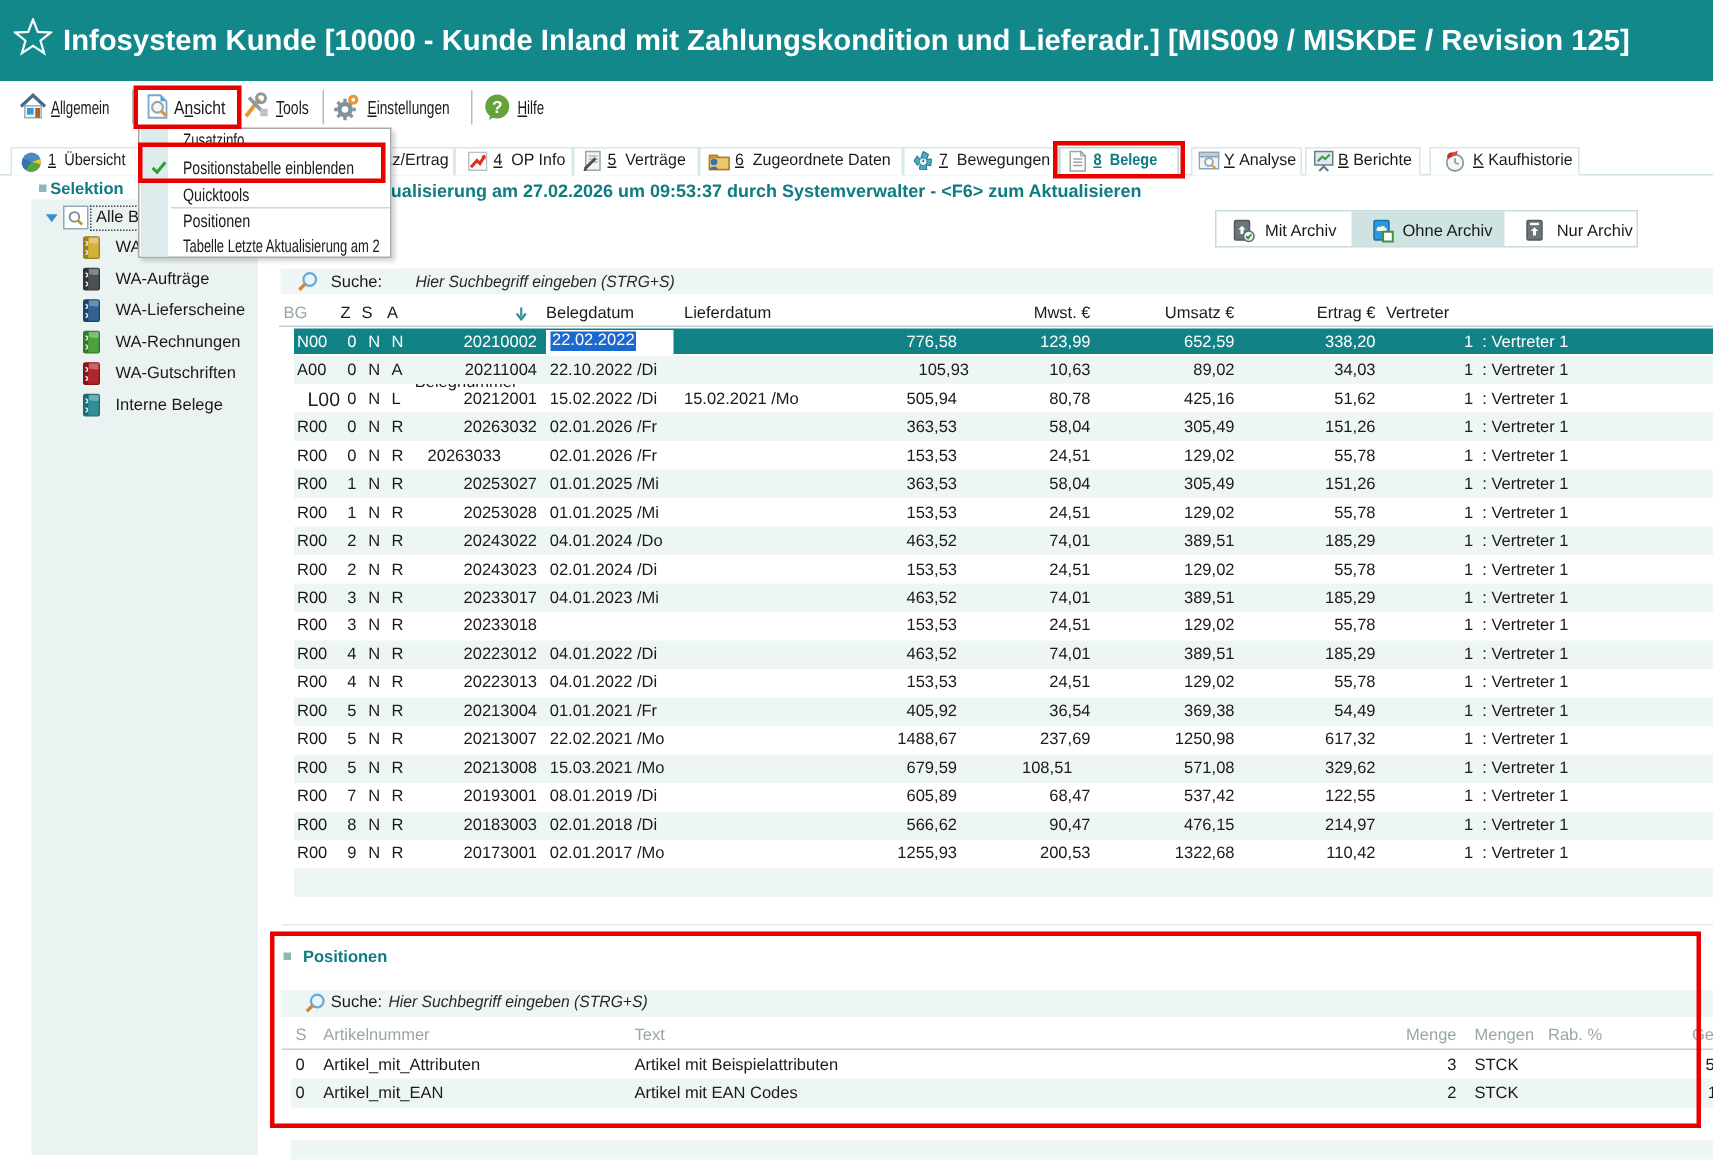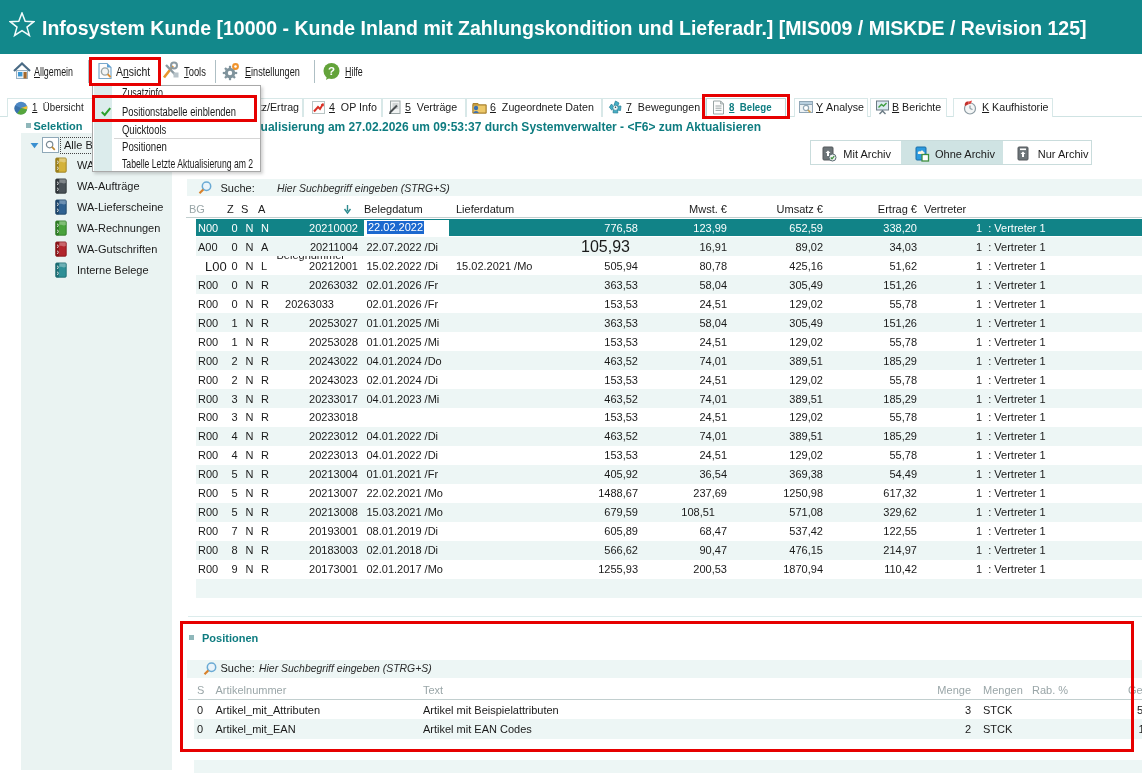--- a/index.html
+++ b/index.html
@@ -273,23 +273,23 @@
 <div class="a" style="right:415px;top:227.975px;transform:translateY(-50%);font-size:11px;color:#ffffff;">123,99</div>
 <div class="a" style="right:319px;top:227.975px;transform:translateY(-50%);font-size:11px;color:#ffffff;">652,59</div>
 <div class="a" style="right:225px;top:227.975px;transform:translateY(-50%);font-size:11px;color:#ffffff;">338,20</div>
 <div class="a" style="left:976px;top:227.975px;transform:translateY(-50%);transform-origin:left center;font-size:11px;color:#ffffff;">1&nbsp; : Vertreter 1</div>
 <div class="r" style="left:196px;top:237.45px;width:946px;height:18.95px;background:#edf6f5;"></div>
 <div class="a" style="left:198px;top:246.92499999999998px;transform:translateY(-50%);transform-origin:left center;font-size:11px;color:#1a1a1a;">A00</div>
 <div class="a" style="left:231.5px;top:246.92499999999998px;transform:translateY(-50%);transform-origin:left center;font-size:11px;color:#1a1a1a;">0</div>
 <div class="a" style="left:245.5px;top:246.92499999999998px;transform:translateY(-50%);transform-origin:left center;font-size:11px;color:#1a1a1a;">N</div>
 <div class="a" style="left:261px;top:246.92499999999998px;transform:translateY(-50%);transform-origin:left center;font-size:11px;color:#1a1a1a;">A</div>
 <div class="a" style="right:784px;top:246.92499999999998px;transform:translateY(-50%);font-size:11px;color:#1a1a1a;">20211004</div>
-<div class="a" style="left:366.5px;top:246.92499999999998px;transform:translateY(-50%);transform-origin:left center;font-size:11px;color:#1a1a1a;">22.07.2022 /Di</div>
-<div class="a" style="right:512px;top:246.92499999999998px;transform:translateY(-50%);font-size:16px;color:#1a1a1a;">105,93</div>
-<div class="a" style="right:415px;top:246.92499999999998px;transform:translateY(-50%);font-size:11px;color:#1a1a1a;">16,91</div>
+<div class="a" style="left:366.5px;top:246.92499999999998px;transform:translateY(-50%);transform-origin:left center;font-size:11px;color:#1a1a1a;">22.10.2022 /Di</div>
+<div class="a" style="right:496px;top:246.92499999999998px;transform:translateY(-50%);font-size:11px;color:#1a1a1a;">105,93</div>
+<div class="a" style="right:415px;top:246.92499999999998px;transform:translateY(-50%);font-size:11px;color:#1a1a1a;">10,63</div>
 <div class="a" style="right:319px;top:246.92499999999998px;transform:translateY(-50%);font-size:11px;color:#1a1a1a;">89,02</div>
 <div class="a" style="right:225px;top:246.92499999999998px;transform:translateY(-50%);font-size:11px;color:#1a1a1a;">34,03</div>
 <div class="a" style="left:976px;top:246.92499999999998px;transform:translateY(-50%);transform-origin:left center;font-size:11px;color:#1a1a1a;">1&nbsp; : Vertreter 1</div>
 <div class="a" style="left:195px;top:265.875px;transform:translateY(-50%);transform-origin:left center;font-size:13px;color:#1a1a1a;padding-left:10px;">L00</div>
 <div class="a" style="left:231.5px;top:265.875px;transform:translateY(-50%);transform-origin:left center;font-size:11px;color:#1a1a1a;">0</div>
 <div class="a" style="left:245.5px;top:265.875px;transform:translateY(-50%);transform-origin:left center;font-size:11px;color:#1a1a1a;">N</div>
 <div class="a" style="left:261px;top:265.875px;transform:translateY(-50%);transform-origin:left center;font-size:11px;color:#1a1a1a;">L</div>
 <div class="a" style="right:784px;top:265.875px;transform:translateY(-50%);font-size:11px;color:#1a1a1a;">20212001</div>
 <div class="a" style="left:366.5px;top:265.875px;transform:translateY(-50%);transform-origin:left center;font-size:11px;color:#1a1a1a;">15.02.2022 /Di</div>
 <div class="a" style="left:456px;top:265.875px;transform:translateY(-50%);transform-origin:left center;font-size:11px;color:#1a1a1a;">15.02.2021 /Mo</div>
@@ -472,21 +472,21 @@
 <div class="a" style="right:225px;top:550.125px;transform:translateY(-50%);font-size:11px;color:#1a1a1a;">214,97</div>
 <div class="a" style="left:976px;top:550.125px;transform:translateY(-50%);transform-origin:left center;font-size:11px;color:#1a1a1a;">1&nbsp; : Vertreter 1</div>
 <div class="a" style="left:198px;top:569.0749999999999px;transform:translateY(-50%);transform-origin:left center;font-size:11px;color:#1a1a1a;">R00</div>
 <div class="a" style="left:231.5px;top:569.0749999999999px;transform:translateY(-50%);transform-origin:left center;font-size:11px;color:#1a1a1a;">9</div>
 <div class="a" style="left:245.5px;top:569.0749999999999px;transform:translateY(-50%);transform-origin:left center;font-size:11px;color:#1a1a1a;">N</div>
 <div class="a" style="left:261px;top:569.0749999999999px;transform:translateY(-50%);transform-origin:left center;font-size:11px;color:#1a1a1a;">R</div>
 <div class="a" style="right:784px;top:569.0749999999999px;transform:translateY(-50%);font-size:11px;color:#1a1a1a;">20173001</div>
 <div class="a" style="left:366.5px;top:569.0749999999999px;transform:translateY(-50%);transform-origin:left center;font-size:11px;color:#1a1a1a;">02.01.2017 /Mo</div>
 <div class="a" style="right:504px;top:569.0749999999999px;transform:translateY(-50%);font-size:11px;color:#1a1a1a;">1255,93</div>
 <div class="a" style="right:415px;top:569.0749999999999px;transform:translateY(-50%);font-size:11px;color:#1a1a1a;">200,53</div>
-<div class="a" style="right:319px;top:569.0749999999999px;transform:translateY(-50%);font-size:11px;color:#1a1a1a;">1870,94</div>
+<div class="a" style="right:319px;top:569.0749999999999px;transform:translateY(-50%);font-size:11px;color:#1a1a1a;">1322,68</div>
 <div class="a" style="right:225px;top:569.0749999999999px;transform:translateY(-50%);font-size:11px;color:#1a1a1a;">110,42</div>
 <div class="a" style="left:976px;top:569.0749999999999px;transform:translateY(-50%);transform-origin:left center;font-size:11px;color:#1a1a1a;">1&nbsp; : Vertreter 1</div>
 <div class="r" style="left:196px;top:579.05px;width:946px;height:18.95px;background:#edf6f5;"></div>
 <div class="r" style="left:188px;top:616px;width:954px;height:1px;background:#dcecec;"></div>
 <div class="r" style="left:188.5px;top:635px;width:5px;height:5px;background:#8fb7ba;"></div>
 <div class="a" style="left:202px;top:637.5px;transform:translateY(-50%);transform-origin:left center;font-size:11px;color:#0e7c80;font-weight:bold;">Positionen</div>
 <div class="r" style="left:187px;top:660px;width:955px;height:17.5px;background:#edf6f5;"></div>
 <svg class="r" style="left:201.5px;top:661.5px" width="17" height="14" viewBox="0 0 17 14">
 <circle cx="9.5" cy="5.3" r="4.2" fill="#eaf4fa" stroke="#6aaad4" stroke-width="1.5"></circle>
 <line x1="6.3" y1="8.5" x2="2.5" y2="12.2" stroke="#d9822b" stroke-width="2.2"></line>

